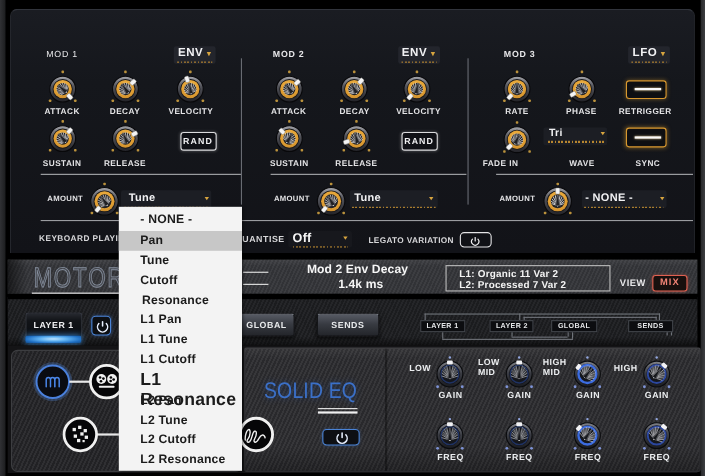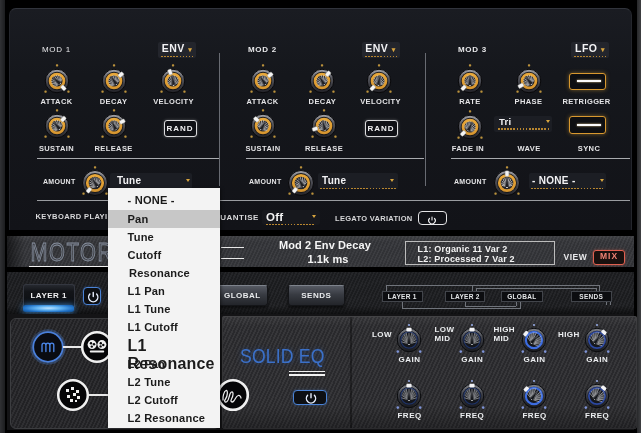--- a/index.html
+++ b/index.html
@@ -431,21 +431,21 @@
 <line x1="1.9" y1="4" x2="0" y2="-7.3" stroke="#8f8f92" stroke-width="0.5"></line>
 </g>
 <g transform="rotate(-133)">
       <rect x="-1.9" y="-12.2" width="3.8" height="5.6" rx="1" fill="#f4f4f4" stroke="#80807e" stroke-width="0.4"></rect>
     </g>
 </svg>
 <div class="lab" style="left:-13.5px;top:143.5px;font-size:7.5px;color:#e4e4e6;letter-spacing:0.4px;font-weight:bold">SUSTAIN</div>
 <div class="lab" style="left:43.599999999999994px;top:143.5px;font-size:7.5px;color:#e4e4e6;letter-spacing:0.4px;font-weight:bold">RELEASE</div>
 <div class="lab" style="left:193px;top:143.5px;font-size:7.5px;color:#e4e4e6;letter-spacing:0.4px;font-weight:bold">SUSTAIN</div>
 <div class="lab" style="left:254px;top:143.5px;font-size:7.5px;color:#e4e4e6;letter-spacing:0.4px;font-weight:bold">RELEASE</div>
-<div class="lab" style="left:398px;top:143.5px;font-size:7.5px;color:#e4e4e6;letter-spacing:0.4px;font-weight:bold">FADE IN</div>
+<div class="lab" style="left:385px;top:143.5px;font-size:7.5px;color:#e4e4e6;letter-spacing:0.4px;font-weight:bold">FADE IN</div>
 <div class="lab" style="left:459px;top:143.5px;font-size:7.5px;color:#e4e4e6;letter-spacing:0.4px;font-weight:bold">WAVE</div>
 <div class="lab" style="left:519px;top:143.5px;font-size:7.5px;color:#e4e4e6;letter-spacing:0.4px;font-weight:bold">SYNC</div>
 <div class="abs" style="left:163.5px;top:120px;width:33px;height:17px;border:1.1px solid #dcdcde;border-radius:3px;background:#101116;box-shadow:0 0 3px rgba(255,255,255,0.3);color:#f0f0f2;font-size:8px;font-weight:bold;letter-spacing:1px;text-align:center;line-height:15px">RAND</div>
 <div class="abs" style="left:364.5px;top:120px;width:33px;height:17px;border:1.1px solid #dcdcde;border-radius:3px;background:#101116;box-shadow:0 0 3px rgba(255,255,255,0.3);color:#f0f0f2;font-size:8px;font-weight:bold;letter-spacing:1px;text-align:center;line-height:15px">RAND</div>
 <div class="abs" style="left:569px;top:72.5px;width:37px;height:17.5px;border:1.6px solid #d8982f;border-radius:3px;background:#0e0f12;box-shadow:0 0 4px rgba(220,160,50,0.5)">
     <div style="position:absolute;left:6.5px;top:6.6px;width:24px;height:2.4px;background:#fafafa;box-shadow:0 0 2px #ffdf9f"></div>
   </div>
 <div class="abs" style="left:569px;top:116px;width:37px;height:17.5px;border:1.6px solid #d8982f;border-radius:3px;background:#0e0f12;box-shadow:0 0 4px rgba(220,160,50,0.5)">
     <div style="position:absolute;left:6.5px;top:6.6px;width:24px;height:2.4px;background:#fafafa;box-shadow:0 0 2px #ffdf9f"></div>
   </div>
@@ -575,21 +575,21 @@
     </svg></div>
 <div class="abs stripes" style="left:7px;top:236px;width:627px;height:31px;background-color:#343539"></div>
 <div class="abs" style="left:7px;top:236px;width:627px;height:31px;background:linear-gradient(90deg,rgba(0,0,0,0.55) 0,rgba(0,0,0,0) 18px),linear-gradient(180deg,rgba(255,255,255,0.06) 0,rgba(0,0,0,0) 6px)"></div>
 <svg class="abs" style="left:28px;top:238px" width="185" height="28" viewBox="0 0 185 28">
 <text x="3" y="23" font-family="Liberation Sans,sans-serif" font-size="25.5" letter-spacing="2" fill="rgba(145,155,175,0.18)" stroke="#87909f" stroke-width="0.8" transform="scale(0.8,1)">MOTOR</text>
 </svg>
 <div class="abs" style="left:29px;top:265.5px;width:186px;height:1.8px;background:#f2f2f2"></div>
 <div class="abs" style="left:220.5px;top:246.5px;width:23px;height:1.5px;background:#e8e8e8"></div>
 <div class="abs" style="left:220.5px;top:257.5px;width:23px;height:1.5px;background:#e8e8e8"></div>
 <div class="lab" style="left:255px;top:238.5px;font-size:11px;color:#f6f6f6;letter-spacing:0.1px;font-weight:bold">Mod 2 Env Decay</div>
-<div class="lab" style="left:258px;top:252.5px;font-size:11px;color:#f6f6f6;letter-spacing:0.1px;font-weight:bold">1.1k ms</div>
+<div class="lab" style="left:258px;top:252.5px;font-size:11px;color:#f6f6f6;letter-spacing:0.1px;font-weight:bold">1.4k ms</div>
 <div class="abs" style="left:405px;top:241px;width:149.5px;height:23.5px;border:1px solid #bcbcbc"></div>
 <div class="abs" style="left:417.5px;top:243.5px;font-size:9px;color:#f4f4f4;letter-spacing:0.2px;font-weight:bold;white-space:nowrap">L1: Organic 11 Var 2</div>
 <div class="abs" style="left:417.5px;top:254px;font-size:9px;color:#f4f4f4;letter-spacing:0.2px;font-weight:bold;white-space:nowrap">L2: Processed 7 Var 2</div>
 <div class="abs" style="left:563.5px;top:251.5px;font-size:8.5px;color:#e8e8ea;letter-spacing:0.5px;font-weight:bold;white-space:nowrap">VIEW</div>
 <div class="abs" style="left:593px;top:250px;width:32px;height:14.5px;border:1.6px solid #e06050;border-radius:3px;background:#18100e;box-shadow:0 0 3px rgba(224,96,80,0.5);color:#ef8274;font-size:8.5px;font-weight:bold;letter-spacing:1px;text-align:center;line-height:11.5px">MIX</div>
 <div class="abs stripes" style="left:7px;top:270px;width:627px;height:44px;background-color:#1c1d20"></div>
 <div class="abs" style="left:7px;top:270px;width:627px;height:2px;background:#000"></div>
 <div class="abs" style="left:7px;top:306px;width:627px;height:8px;background:linear-gradient(180deg,rgba(0,0,0,0) 0%,rgba(0,0,0,0.5) 100%)"></div>
 <div class="abs" style="left:22.5px;top:284px;width:52.5px;height:23px;background:linear-gradient(180deg,#26292f 0%,#121418 30%,#0b0d11 100%);border:1px solid #343740;border-bottom:none;border-radius:3px 3px 0 0;color:#f0f0f2;font-size:8px;font-weight:bold;letter-spacing:0.5px;text-align:center;line-height:21px">LAYER 1</div>
 <div class="abs" style="left:23px;top:304.5px;width:51px;height:7px;background:radial-gradient(ellipse at 50% 45%,#bfe4ff 0%,#5fb2f2 35%,#1f6fc4 70%,#124a85 100%);border-radius:2px;box-shadow:0 0 6px rgba(80,170,255,0.8)"></div>

